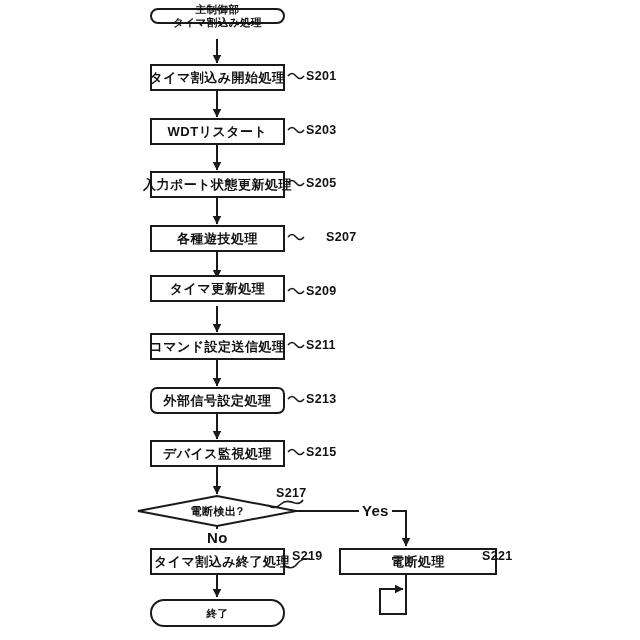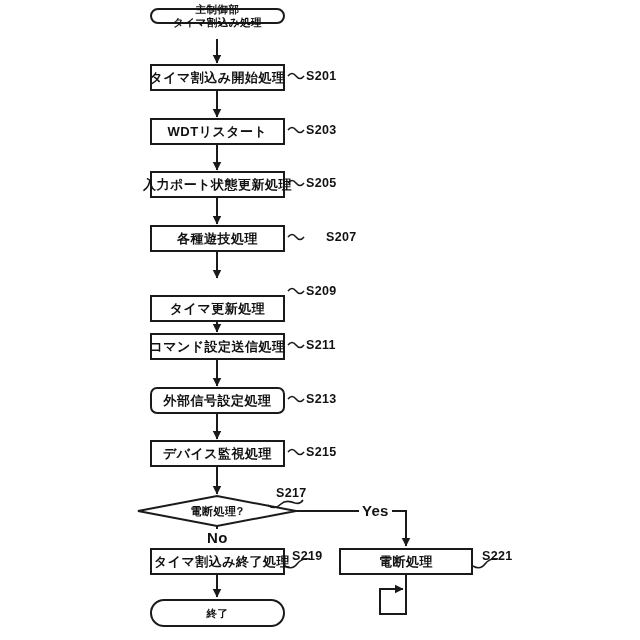--- a/index.html
+++ b/index.html
@@ -45,21 +45,21 @@
     </div>
   <div class="pbox" style="top:118px;">
       <span>WDTリスタート</span>
     </div>
   <div class="pbox" style="top:171px;">
       <span>入力ポート状態更新処理</span>
     </div>
   <div class="pbox" style="top:225px;">
       <span>各種遊技処理</span>
     </div>
-  <div class="pbox" style="top:295px;justify-content:center;">
+  <div class="pbox" style="top:275px;justify-content:center;">
       <span>タイマ更新処理</span>
     </div>
   <div class="pbox" style="top:333px;">
       <span>コマンド設定送信処理</span>
     </div>
   <div class="pbox" style="top:387px;border-radius:7px;">
       <span>外部信号設定処理</span>
     </div>
   <div class="pbox" style="top:440px;">
       <span>デバイス監視処理</span>
@@ -70,29 +70,29 @@
   <div class="sid" style="left:306px;top:176px;">S205</div>
   <div class="sid" style="left:306px;top:230px;margin-left:20px;">S207</div>
   <div class="sid" style="left:306px;top:284px;">S209</div>
   <div class="sid" style="left:306px;top:338px;">S211</div>
   <div class="sid" style="left:306px;top:392px;">S213</div>
   <div class="sid" style="left:306px;top:445px;">S215</div>
   <div class="sid" style="left:276px;top:486px;">S217</div>
   <div class="sid" style="left:292px;top:549px;">S219</div>
   <div class="sid" style="left:482px;top:549px;">S221</div>
 
-  <div class="dtext">電断処理?</div>
+  <div class="dtext">電断検出?</div>
 
   <div class="branchlbl" style="left:204px;top:529px;">No</div>
   <div class="branchlbl" style="left:359px;top:502px;">Yes</div>
 
   <div class="pbox" style="top:548px;padding-left:9px;">
       <span>タイマ割込み終了処理</span>
     </div>
-  <div class="pbox" style="left:339px;top:548px;width:134px;">
+  <div class="pbox" style="left:339px;top:548px;width:158px;">
       <span>電断処理</span>
     </div>
 
   <div class="terminal" style="top:599px;height:28px;">
     <span>終了</span>
   </div>
 
   <svg id="wires" width="640" height="640" viewBox="0 0 640 640">
     <defs>
       <marker id="ah" viewBox="0 0 10 10" refX="8.5" refY="5" markerWidth="10" markerHeight="10" orient="auto" markerUnits="userSpaceOnUse">

